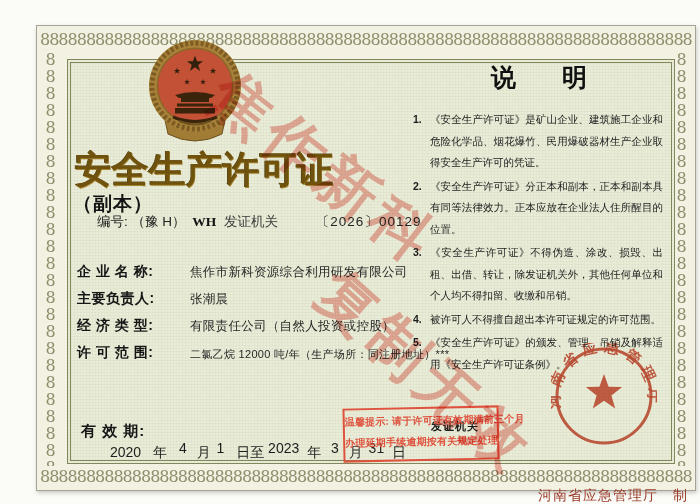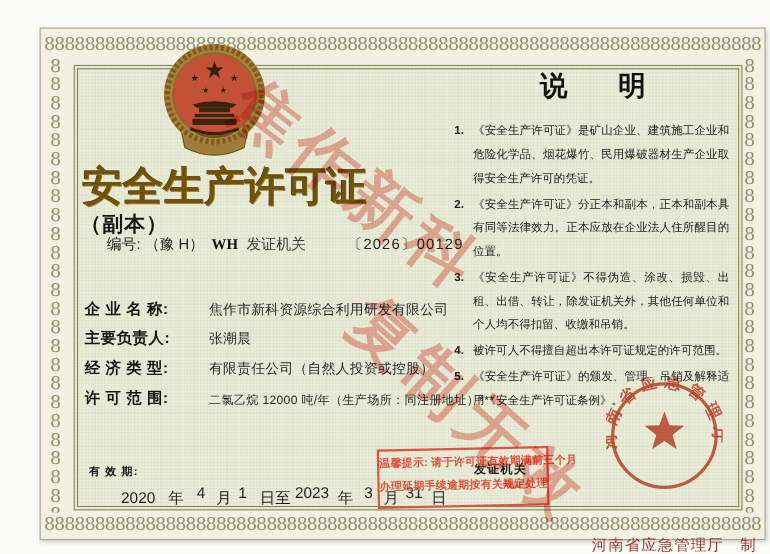--- a/index.html
+++ b/index.html
@@ -42,28 +42,28 @@
   .cert-subtitle{position:absolute;left:2px;top:128px;width:262px;
               font-size:19px;font-weight:bold;color:#141414;letter-spacing:1px;}
   .serial{position:absolute;left:26px;top:150px;font-size:13.5px;color:#222;
           white-space:nowrap;}
   .serial .lab{color:#1a1a1a;}
   .serial .wh{font-weight:bold;color:#111;margin-left:3px;font-family:Liberation Serif, serif;}
   .serial .cat{color:#3d3d3d;margin-left:4px;}
   .serial .num{margin-left:34px;color:#262626;letter-spacing:1px;}
 
   .fields{position:absolute;left:6px;top:200px;width:332px;}
-  .frow{display:flex;height:27px;align-items:flex-end;}
+  .frow{display:flex;height:27px;align-items:flex-start;}
   .flab{width:113px;flex:none;font-size:14px;font-weight:bold;color:#161616;
         letter-spacing:.5px;white-space:nowrap;}
   .fval{font-size:12.5px;color:#272727;padding-top:1px;letter-spacing:.3px;
         white-space:nowrap;}
   .fval.small{font-size:11px;padding-top:3px;}
 
-  .validity-label{position:absolute;left:10px;top:359px;font-size:10px;
+  .validity-label{position:absolute;left:10px;top:359px;font-size:15px;
         font-weight:bold;color:#161616;letter-spacing:1px;}
   .validity-date{position:absolute;left:39px;top:381px;font-size:14px;color:#1d1d1d;
         white-space:nowrap;}
   .vd span{display:inline-block;}
   .raised{position:relative;top:-4px;}
   .g4{margin-left:4px;} .g6{margin-left:6px;} .g8{margin-left:8px;}
   .g2{margin-left:2px;} .g18{margin-left:18px;} .g26{margin-left:26px;}
 
   
   .notes{position:absolute;left:342px;top:0;width:252px;height:100%;}

